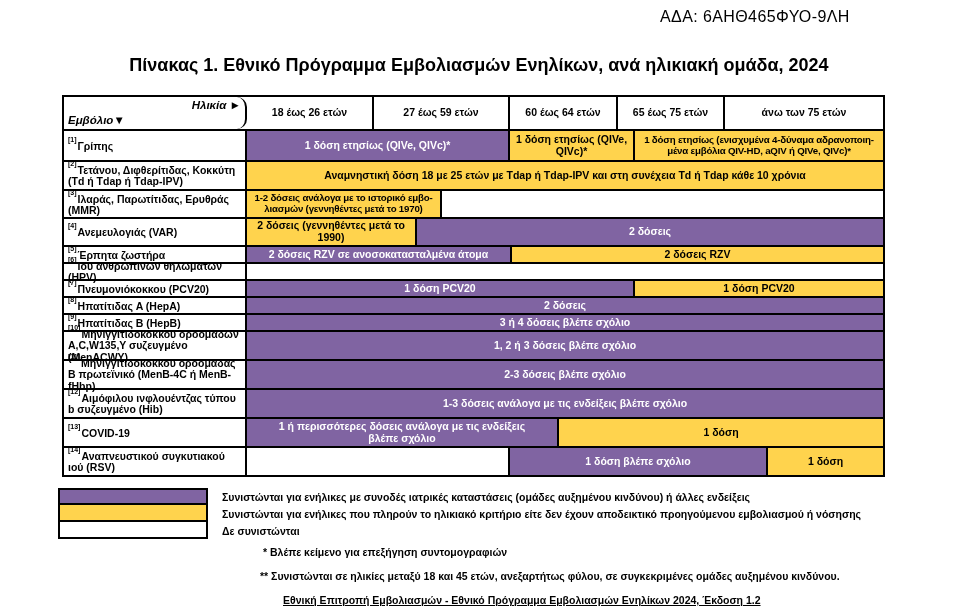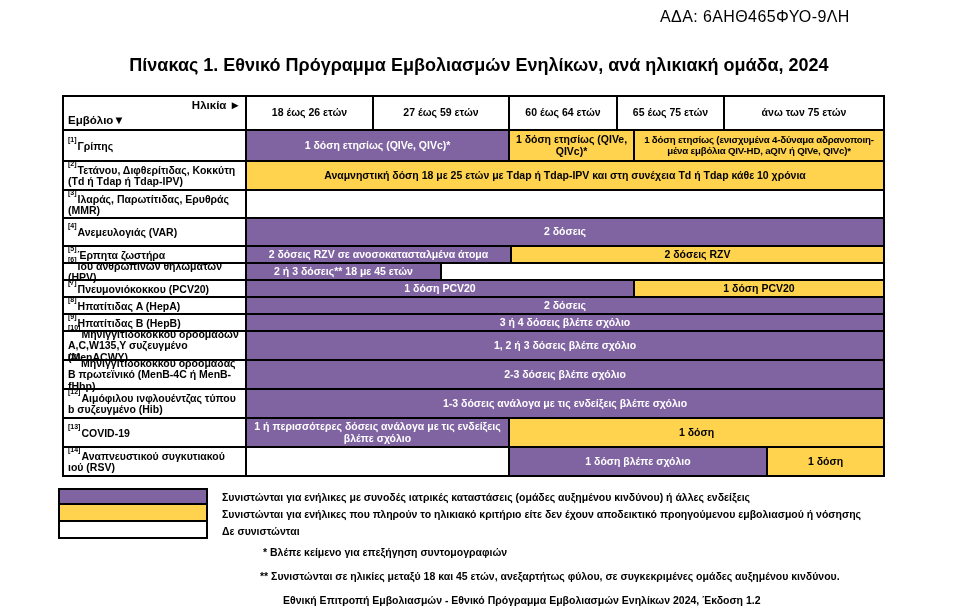--- a/index.html
+++ b/index.html
@@ -20,21 +20,21 @@
   
   .vtable { position:absolute; left:62px; top:95px; border:2px solid #000; background:#fff; }
   .trow { display:flex; align-items:stretch; border-bottom:2px solid #000; }
   .trow:last-child { border-bottom:none; }
   .lcell {
     width:183px; box-sizing:border-box; border-right:2px solid #000;
     display:flex; align-items:center; padding:1px 2px 1px 4px;
     font-weight:bold; font-size:10.5px; line-height:1.12; text-align:left;
   }
   .lcell .sup { font-size:7px; vertical-align:super; position:relative; top:-3px; margin-right:1px; }
-  .corner { display:block; padding:2px 4px; font-size:11.5px; }
+  .corner { display:block; padding:2px 4px; font-style:italic; font-size:11.5px;border-radius:10px; }
   .corner .age-lab { text-align:right; font-weight:bold; }
   .corner .vac-lab { text-align:left; font-weight:bold; margin-top:2px; }
   .cells { display:flex; width:636px;border-radius:11px; }
   .cell {
     box-sizing:border-box; border-right:2px solid #000;
     display:flex; align-items:center; justify-content:center;
     text-align:center; font-weight:bold; font-size:10.5px; line-height:1.12;
     padding:0 3px;
   }
   .cell:last-child { border-right:none; }
@@ -49,21 +49,21 @@
   .legend { position:absolute; left:58px; top:488px; }
   .lrow { display:flex; align-items:center; height:17px; }
   .swatch { width:150px; height:17px; box-sizing:border-box; border:2px solid #000; }
   .lrow + .lrow .swatch { border-top:none; }
   .lrow .ltext { margin-left:14px; font-size:10.5px; font-weight:bold; white-space:nowrap; }
 
   
   .fnote { position:absolute; font-size:10.5px; font-weight:bold; white-space:nowrap; }
   .fn1 { left:263px; top:546px; }
   .fn2 { left:260px; top:570px; }
-  .fn3 { left:283px; top:594px; }
+  .fn3 { left:283px; top:594px;text-decoration:underline; }
 </style>
 </head>
 <body>
 
 <div class="ada">ΑΔΑ: 6ΑΗΘ465ΦΥΟ-9ΛΗ</div>
 <div class="doc-title">Πίνακας 1. Εθνικό Πρόγραμμα Εμβολιασμών Ενηλίκων, ανά ηλικιακή ομάδα, 2024</div>
 
 <div class="vtable">
 
   <div class="trow" style="height:32px">
@@ -106,29 +106,35 @@
           <span><span>Αναμνηστική δόση 18 με 25 ετών με Tdap ή Tdap-IPV και στη συνέχεια Td ή Tdap κάθε 10 χρόνια</span></span>
         </div>
     </div>
   </div>
 
   <div class="trow" style="height:26px">
     <div class="lcell">
         <span><span class="sup">[3]</span><span>Ιλαράς, Παρωτίτιδας, Ερυθράς (MMR)</span></span>
       </div>
     <div class="cells">
+      <div class="cell yellow tight" style="width:195px">
+          <span><span>1-2 δόσεις ανάλογα με το ιστορικό εμβο-λιασμών (γεννηθέντες μετά το 1970)</span></span>
+        </div>
       <div class="cell empty" style="flex:1"></div>
     </div>
   </div>
 
   <div class="trow" style="height:26px">
     <div class="lcell">
         <span><span class="sup">[4]</span><span>Ανεμευλογιάς (VAR)</span></span>
       </div>
     <div class="cells">
+      <div class="cell yellow" style="width:170px">
+          <span><span>2 δόσεις (γεννηθέντες μετά το 1990)</span></span>
+        </div>
       <div class="cell purple" style="flex:1">
           <span><span>2 δόσεις</span></span>
         </div>
     </div>
   </div>
 
   <div class="trow" style="height:15px">
     <div class="lcell">
         <span><span class="sup">[5]</span><span>Έρπητα ζωστήρα</span></span>
       </div>
@@ -139,26 +145,20 @@
       <div class="cell yellow" style="flex:1">
           <span><span>2 δόσεις RZV</span></span>
         </div>
     </div>
   </div>
 
   <div class="trow" style="height:15px">
     <div class="lcell">
         <span><span class="sup">[6]</span><span>Ιού ανθρωπίνων θηλωμάτων (HPV)</span></span>
       </div>
-    <div class="cells">
-      <div class="cell purple" style="width:195px">
-          <span><span>2 ή 3 δόσεις** 18 με 45 ετών</span></span>
-        </div>
-      <div class="cell empty" style="flex:1"></div>
-    </div>
   </div>
 
   <div class="trow" style="height:15px">
     <div class="lcell">
         <span><span class="sup">[7]</span><span>Πνευμονιόκοκκου (PCV20)</span></span>
       </div>
     <div class="cells">
       <div class="cell purple" style="width:388px">
           <span><span>1 δόση PCV20</span></span>
         </div>
@@ -221,21 +221,21 @@
           <span><span>1-3 δόσεις ανάλογα με τις ενδείξεις </span><span class="u">βλέπε σχόλιο</span></span>
         </div>
     </div>
   </div>
 
   <div class="trow" style="height:27px">
     <div class="lcell">
         <span><span class="sup">[13]</span><span>COVID-19</span></span>
       </div>
     <div class="cells">
-      <div class="cell purple" style="width:263px">
+      <div class="cell purple" style="width:312px">
           <span><span>1 ή περισσότερες δόσεις ανάλογα με τις ενδείξεις </span><span class="u">βλέπε σχόλιο</span></span>
         </div>
       <div class="cell yellow" style="flex:1">
           <span><span>1 δόση</span></span>
         </div>
     </div>
   </div>
 
   <div class="trow" style="height:27px">
     <div class="lcell">

